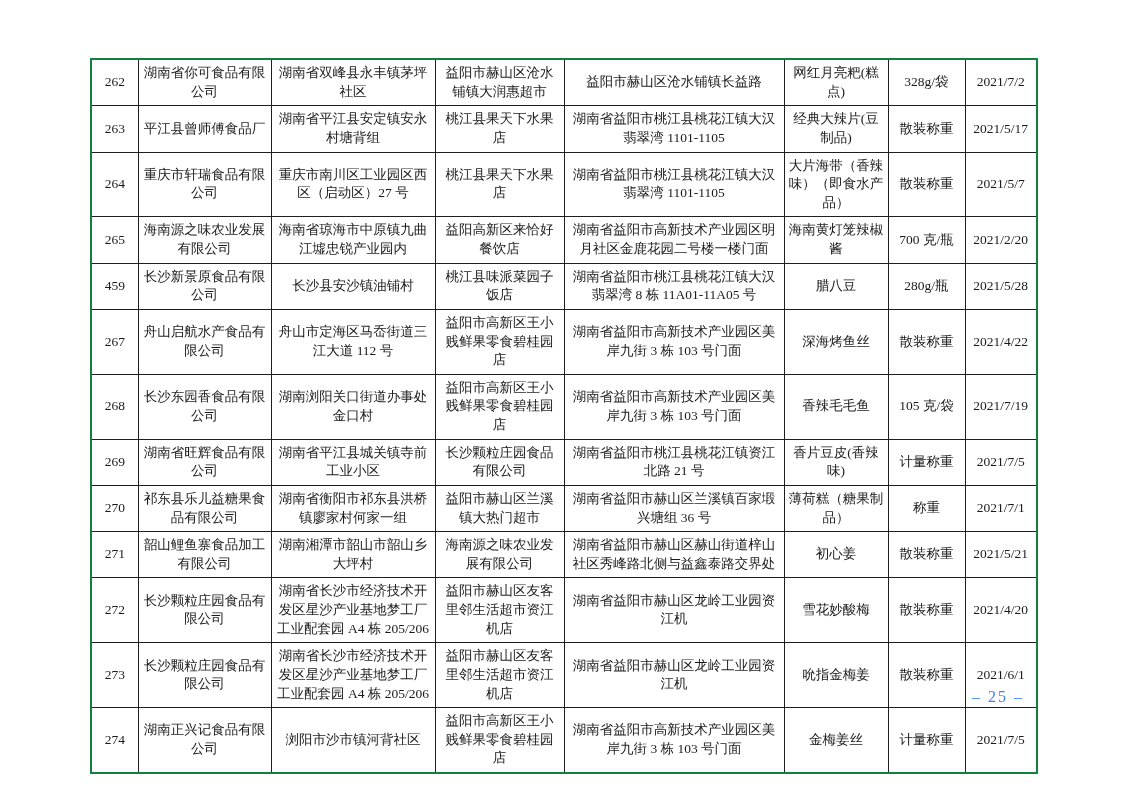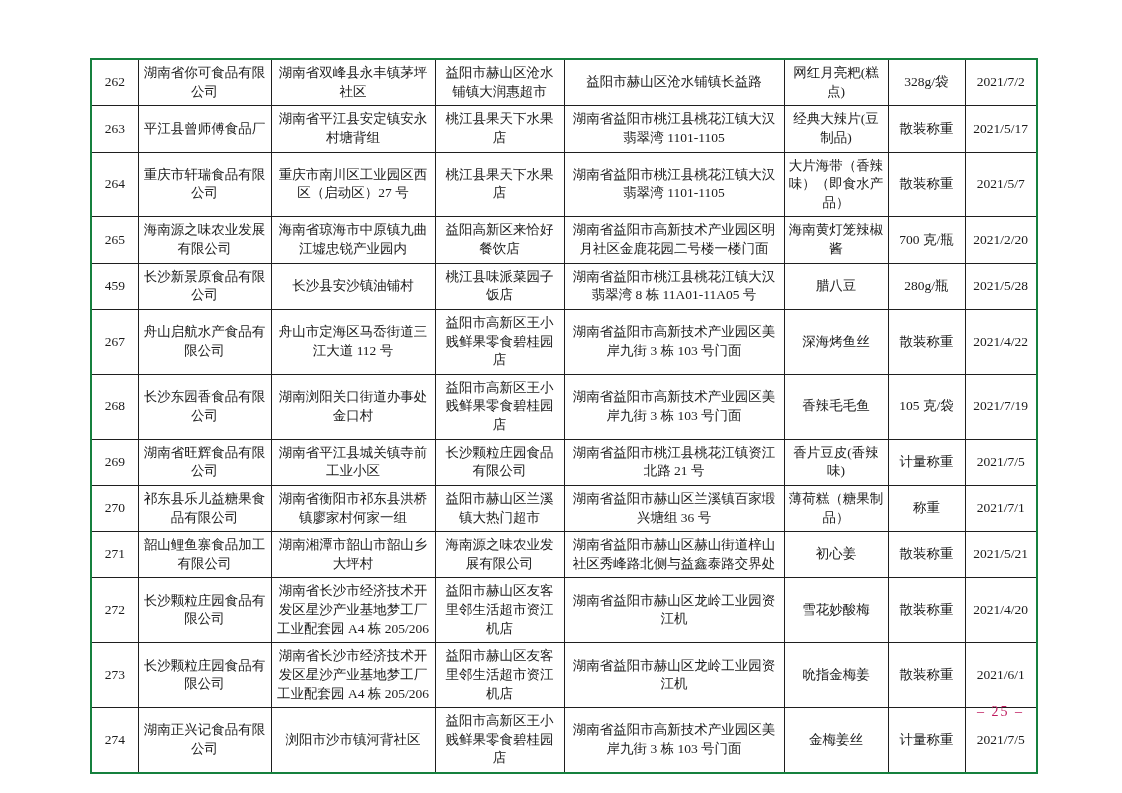--- a/index.html
+++ b/index.html
@@ -40,24 +40,24 @@
   .col-no      { width: 47px;  }
   .col-company { width: 133px; }
   .col-caddr   { width: 164px; }
   .col-store   { width: 129px; }
   .col-saddr   { width: 220px; }
   .col-product { width: 104px; }
   .col-spec    { width: 77px;  }
   .col-date    { width: 72px;  }
   .pageno {
     position: absolute;
-    top: 704px;
+    top: 688px;
     right: 98px;
-    font-size: 14px;
-    color: #be185d;
+    font-size: 16px;
+    color: #3b82f6;
     letter-spacing: 2px;
   }
 </style>
 </head>
 <body>
 
 <div class="page">
 
   <table class="records">
     <colgroup>

